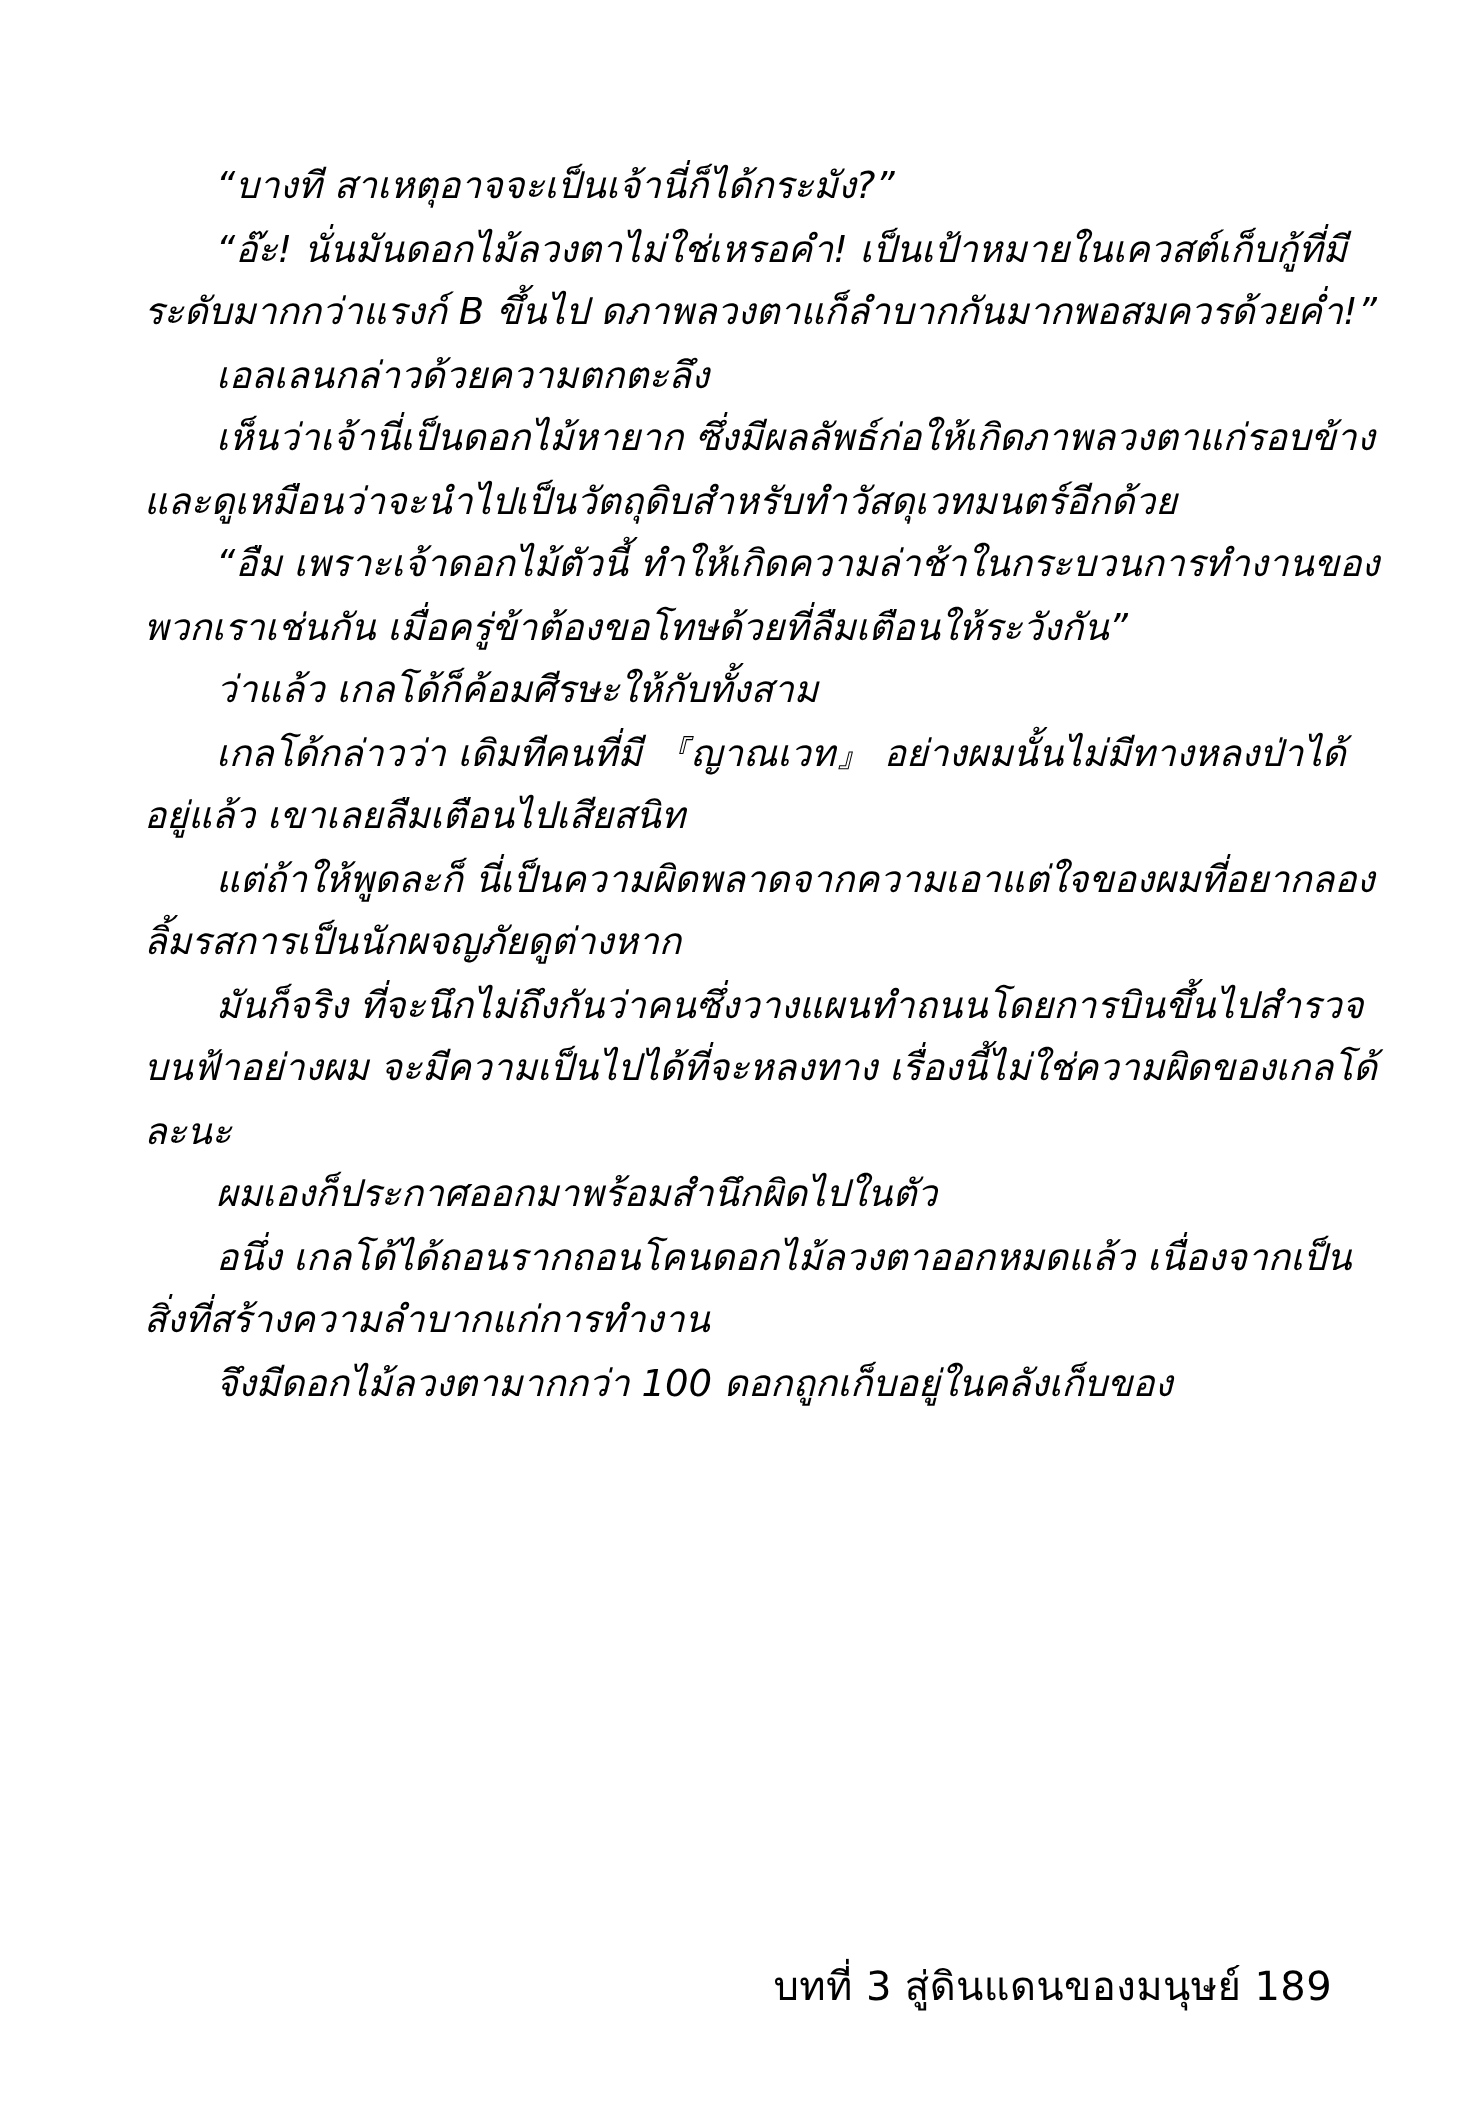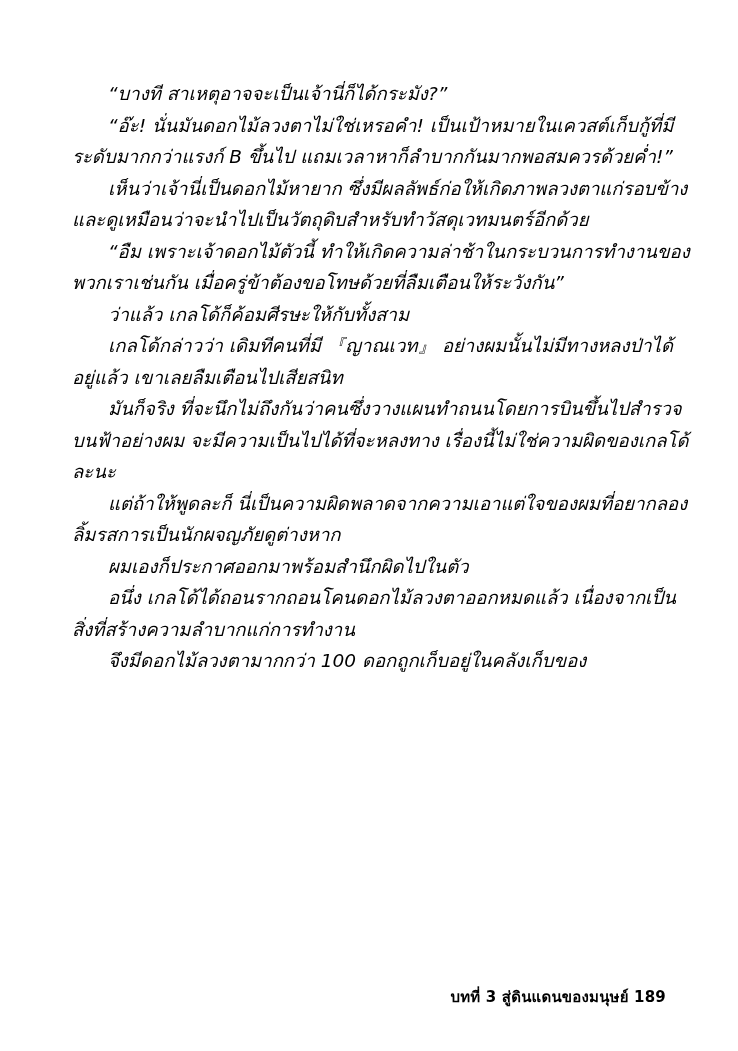--- a/index.html
+++ b/index.html
@@ -29,37 +29,38 @@
   }
   .para {
     margin: 0;
     text-indent: 36px;
     white-space: normal;
   }
   .footer {
     position: absolute;
     right: 72px;
     bottom: 42px;
-    font-size: 15px;
-    font-weight: bold;
+    font-size: 20px;
+    font-weight: normal;
     font-style: normal;
     letter-spacing: 0.2px;
   }
 </style>
 </head>
 <body>
 
 <div class="page">
   <div class="body-text">
     <p class="para">“บางที สาเหตุอาจจะเป็นเจ้านี่ก็ได้กระมัง?”</p>
-    <p class="para">“อ๊ะ! นั่นมันดอกไม้ลวงตาไม่ใช่เหรอคํา! เป็นเป้าหมายในเควสต์เก็บกู้ที่มีระดับมากกว่าแรงก์ B ขึ้นไป แถมเวลาหาก็ลำบากกันมากพอสมควรด้วยค่ำ!”</p>
+    <p class="para">“อ๊ะ! นั่นมันดอกไม้ลวงตาไม่ใช่เหรอคํา! เป็นเป้าหมายในเควสต์เก็บกู้ที่มีระดับมากกว่าแรงก์ B ขึ้นไป ดภาพลวงตาแก็ลำบากกันมากพอสมควรด้วยค่ำ!”</p>
+    <p class="para">เอลเลนกล่าวด้วยความตกตะลึง</p>
     <p class="para">เห็นว่าเจ้านี่เป็นดอกไม้หายาก ซึ่งมีผลลัพธ์ก่อให้เกิดภาพลวงตาแก่รอบข้าง และดูเหมือนว่าจะนำไปเป็นวัตถุดิบสำหรับทำวัสดุเวทมนตร์อีกด้วย</p>
     <p class="para">“อืม เพราะเจ้าดอกไม้ตัวนี้ ทำให้เกิดความล่าช้าในกระบวนการทำงานของพวกเราเช่นกัน เมื่อครู่ข้าต้องขอโทษด้วยที่ลืมเตือนให้ระวังกัน”</p>
     <p class="para">ว่าแล้ว เกลโด้ก็ค้อมศีรษะให้กับทั้งสาม</p>
     <p class="para">เกลโด้กล่าวว่า เดิมทีคนที่มี 『ญาณเวท』 อย่างผมนั้นไม่มีทางหลงป่าได้อยู่แล้ว เขาเลยลืมเตือนไปเสียสนิท</p>
+    <p class="para">แต่ถ้าให้พูดละก็ นี่เป็นความผิดพลาดจากความเอาแต่ใจของผมที่อยากลองลิ้มรสการเป็นนักผจญภัยดูต่างหาก</p>
     <p class="para">มันก็จริง ที่จะนึกไม่ถึงกันว่าคนซึ่งวางแผนทำถนนโดยการบินขึ้นไปสำรวจบนฟ้าอย่างผม จะมีความเป็นไปได้ที่จะหลงทาง เรื่องนี้ไม่ใช่ความผิดของเกลโด้ละนะ</p>
-    <p class="para">แต่ถ้าให้พูดละก็ นี่เป็นความผิดพลาดจากความเอาแต่ใจของผมที่อยากลองลิ้มรสการเป็นนักผจญภัยดูต่างหาก</p>
     <p class="para">ผมเองก็ประกาศออกมาพร้อมสำนึกผิดไปในตัว</p>
     <p class="para">อนึ่ง  เกลโด้ได้ถอนรากถอนโคนดอกไม้ลวงตาออกหมดแล้ว เนื่องจากเป็นสิ่งที่สร้างความลำบากแก่การทำงาน</p>
     <p class="para">จึงมีดอกไม้ลวงตามากกว่า 100 ดอกถูกเก็บอยู่ในคลังเก็บของ</p>
   </div>
   <div class="footer">บทที่ 3 สู่ดินแดนของมนุษย์  189</div>
 </div>
 
 </body></html>

